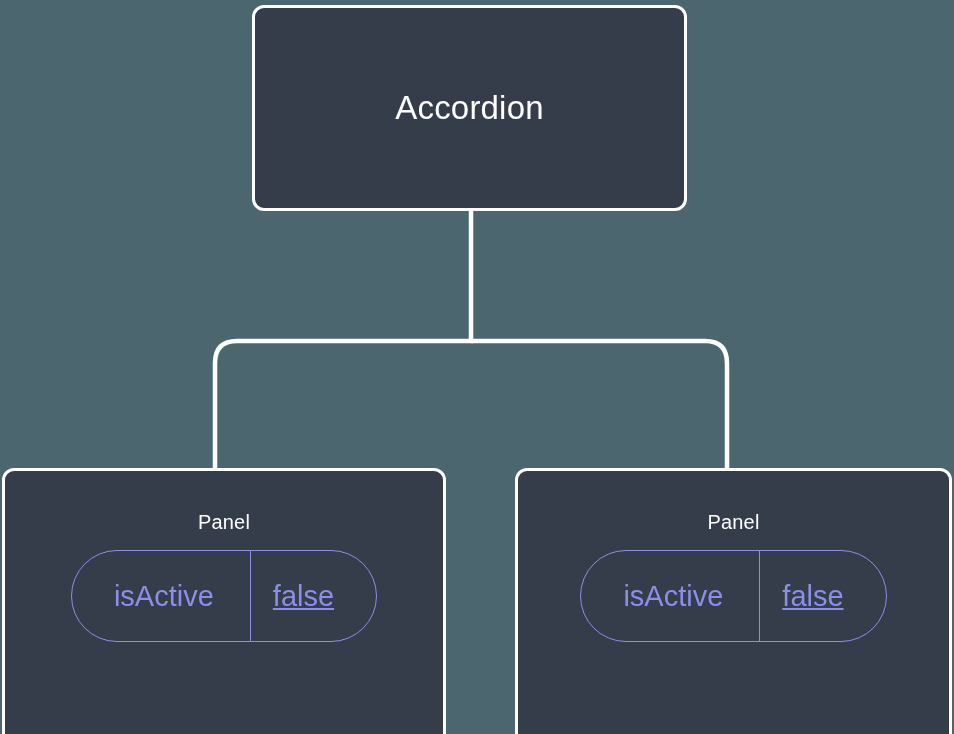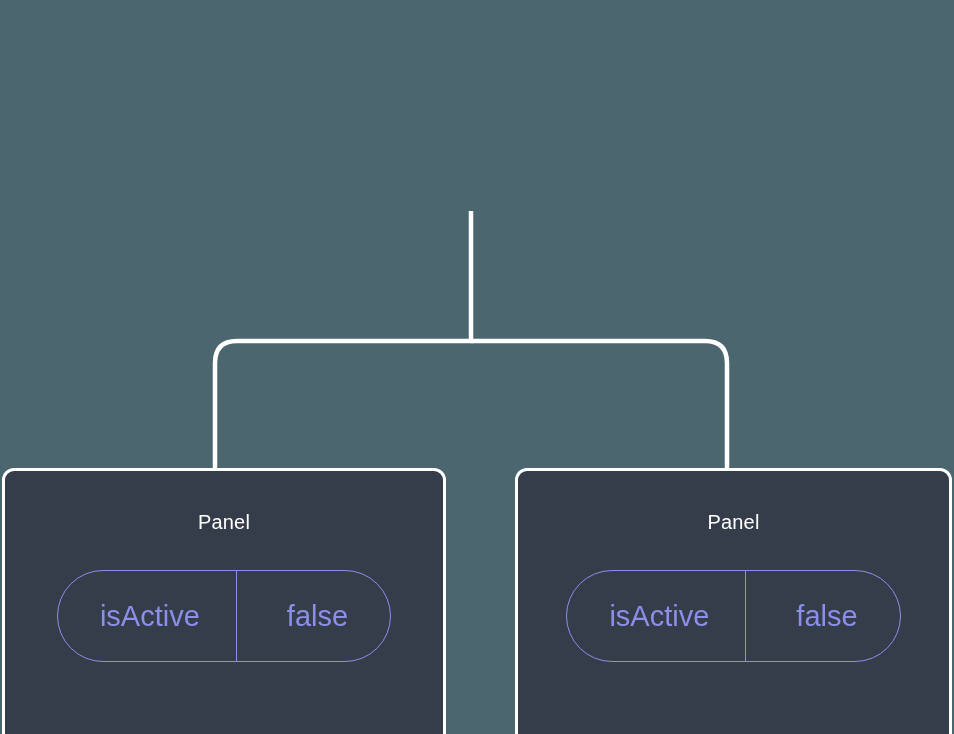--- a/index.html
+++ b/index.html
@@ -74,21 +74,21 @@
     line-height: 1.1;
     text-align: center;
     white-space: nowrap;
   }
   .node-title-accordion {
     font-size: 33px;
   }
 
   
   .prop-pill {
-    margin-top: 37px;
+    margin-top: 17px;
     display: inline-flex;
     align-items: stretch;
     box-sizing: border-box;
     border: 1.6px solid #8b8fea;
     border-radius: 46px;
     height: 92px;
     background: transparent;
   }
   .prop-key,
   .prop-value {
@@ -98,36 +98,40 @@
     color: #8b8fea;
     font-size: 29px;
     font-weight: 400;
     white-space: nowrap;
     box-sizing: border-box;
   }
   .prop-key {
     padding: 0 36px 0 42px;
   }
   .prop-value {
-    padding: 0 42px 0 50px;
+    padding: 0 42px 0 22px;
     border-left: 1.6px solid #8b8fea;
+    text-decoration: underline;
   }
 </style>
 </head>
 <body>
 
 <div id="canvas">
 
   <svg id="edges" viewBox="0 0 954 734" width="954" height="734" aria-hidden="true">
     <g fill="none" stroke="#ffffff" stroke-width="4.5" stroke-linecap="butt">
       <path d="M471,211 L471,341 L237,341 Q215,341 215,363 L215,470"></path>
       <path d="M471,341 L705,341 Q727,341 727,363 L727,470"></path>
     </g>
   </svg>
 
+  <div class="node node-accordion">
+    <div class="node-title node-title-accordion">Accordion</div>
+  </div>
 
   <div class="node node-panel node-panel-left">
     <div class="node-title">Panel</div>
     <div class="prop-pill">
       <span class="prop-key">isActive</span>
       <span class="prop-value">false</span>
     </div>
   </div>
 
   <div class="node node-panel node-panel-right">

